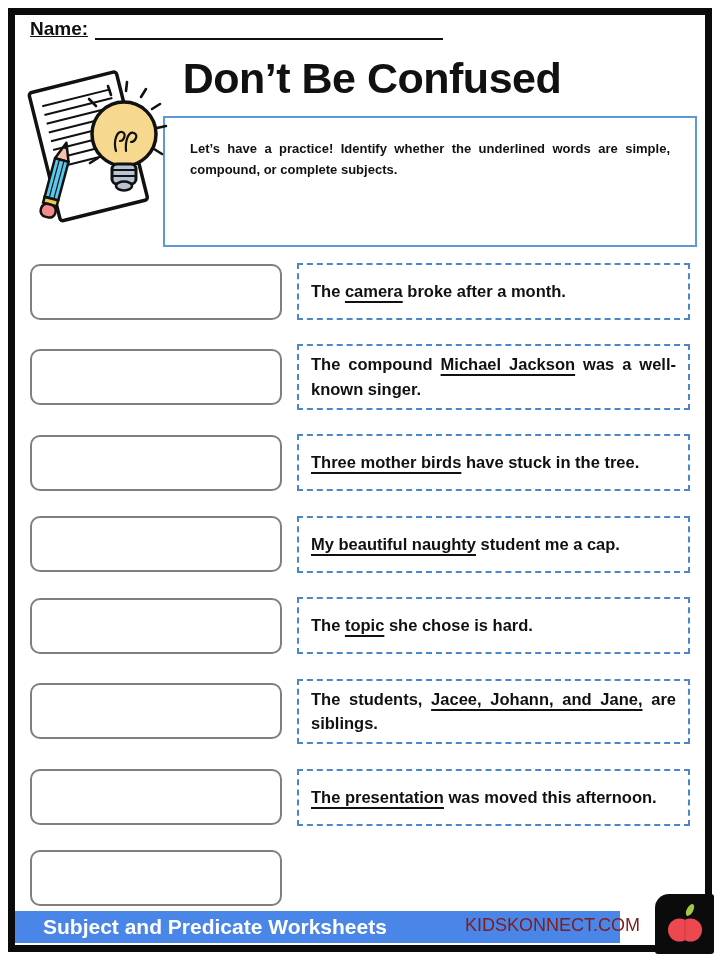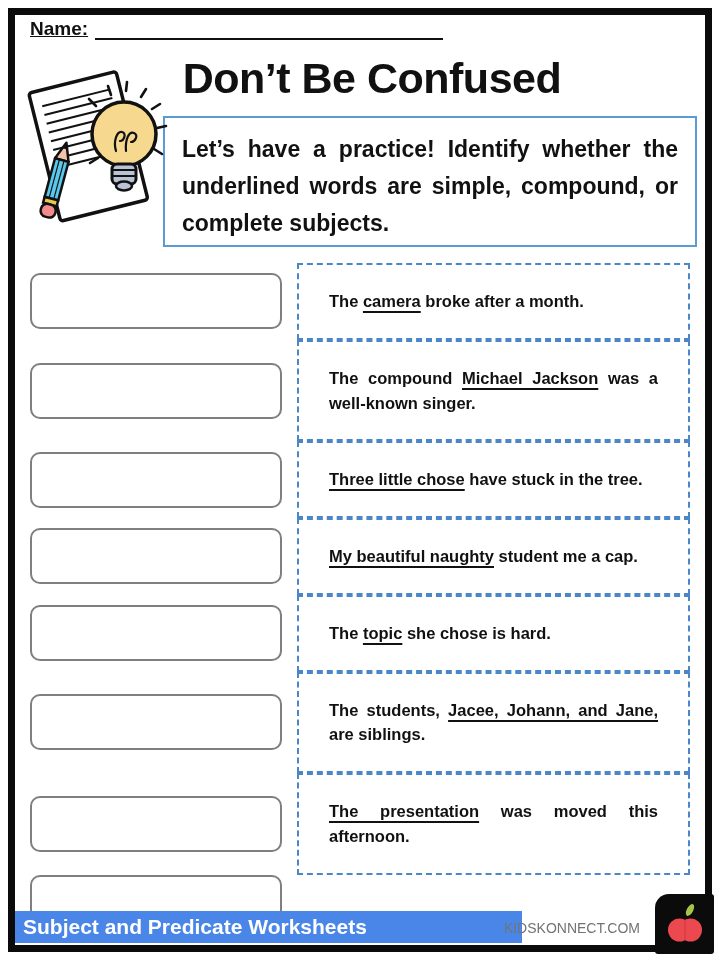--- a/index.html
+++ b/index.html
@@ -16,38 +16,38 @@
   
   .title{position:absolute;top:54px;left:12px;width:720px;text-align:center;
     font-size:43px;font-weight:bold;letter-spacing:-0.5px;z-index:2;}
 
   
   .illustration{position:absolute;left:18px;top:64px;width:152px;height:167px;z-index:3;}
 
   
   .instruction-box{position:absolute;left:163px;top:116px;width:534px;height:131px;
     border:2.5px solid #5b9bd5;box-sizing:border-box;padding:9px 13px;background:#fff;z-index:2;}
-  .instruction-text{margin:4px;font-size:23px;font-weight:bold;line-height:1.6;text-align:justify;}
+  .instruction-text{margin:12px;font-size:13px;font-weight:bold;line-height:1.6;text-align:justify;}
 
   
   .rows{position:absolute;left:30px;top:263px;width:660px;height:643px;
     display:flex;flex-direction:column;justify-content:space-between;z-index:2;}
   .row{display:flex;align-items:center;gap:15px;}
   .answer-box{flex:none;width:252px;height:56px;border:2px solid #7f7f7f;border-radius:10px;
     background:#fff;box-sizing:border-box;}
   .sentence-box{flex:1;min-height:57px;border:2.5px dashed #4a86c8;box-sizing:border-box;
     display:flex;align-items:center;padding:6px 12px;background:#fff;}
-  .sentence{margin:18px;width:100%;font-size:16.5px;font-weight:bold;line-height:1.5;text-align:justify;}
+  .sentence{margin:0;width:100%;font-size:16.5px;font-weight:bold;line-height:1.5;text-align:justify;}
   .sentence .u{text-decoration:underline;text-decoration-thickness:1.8px;text-underline-offset:3.5px;}
 
   
-  .footer-bar{position:absolute;left:15px;bottom:17px;width:507px;height:32px;background:#4a86e8;
-    display:flex;align-items:center;padding-left:8px;box-sizing:border-box;z-index:5;}
+  .footer-bar{position:absolute;left:15px;bottom:17px;width:605px;height:32px;background:#4a86e8;
+    display:flex;align-items:center;padding-left:28px;box-sizing:border-box;z-index:5;}
   .footer-title{color:#fff;font-size:21px;font-weight:bold;white-space:nowrap;}
-  .footer-site{position:absolute;right:80px;bottom:24px;font-size:14px;color:#737373;z-index:5;white-space:nowrap;}
+  .footer-site{position:absolute;right:80px;bottom:24px;font-size:18px;color:#7f1d1d;z-index:5;white-space:nowrap;}
   .apple-box{position:absolute;right:6px;bottom:6px;width:59px;height:60px;background:#0b0b0b;
     border-radius:14px 3px 3px 3px;display:flex;align-items:center;justify-content:center;z-index:6;}
 </style>
 </head>
 <body>
 
 <div class="page-border"></div>
 
 <div class="name-row">
   <span>Name:</span>
@@ -119,21 +119,21 @@
   <div class="row">
     <div class="answer-box"></div>
     <div class="sentence-box">
       <p class="sentence"><span>The compound </span><span class="u">Michael Jackson</span><span> was a well-known singer.</span></p>
     </div>
   </div>
 
   <div class="row">
     <div class="answer-box"></div>
     <div class="sentence-box">
-      <p class="sentence"><span class="u">Three little chose</span><span> have stuck in the tree.</span></p>
+      <p class="sentence"><span class="u">Three mother birds</span><span> have stuck in the tree.</span></p>
     </div>
   </div>
 
   <div class="row">
     <div class="answer-box"></div>
     <div class="sentence-box">
       <p class="sentence"><span class="u">My beautiful naughty</span><span> student me a cap.</span></p>
     </div>
   </div>
 

